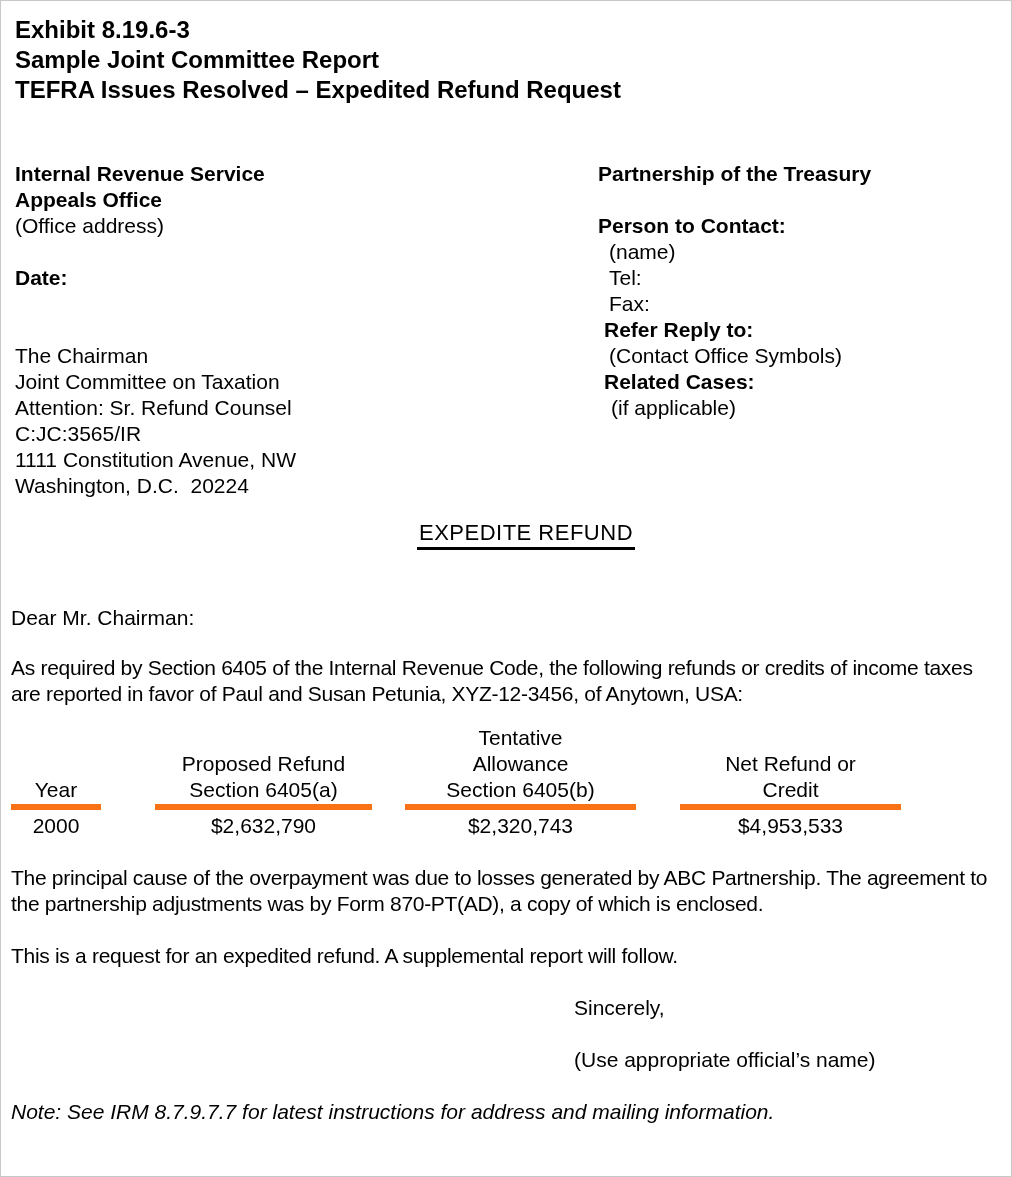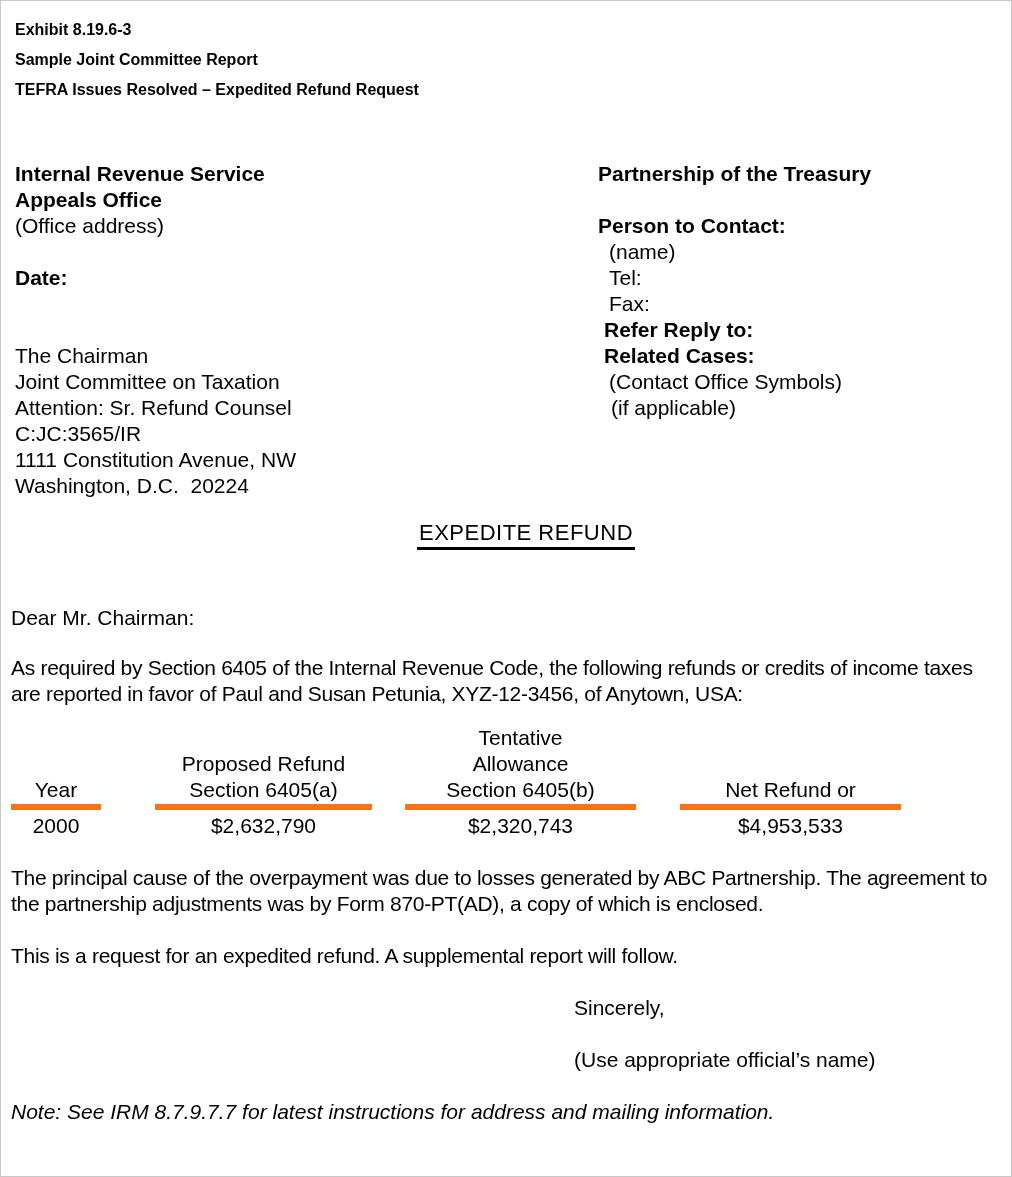--- a/index.html
+++ b/index.html
@@ -6,21 +6,21 @@
   .page{
     width:1012px;height:1177px;box-sizing:border-box;
     border:1px solid #c8c8c8;background:#ffffff;color:#000000;
     padding:14px 10px 0 10px;overflow:hidden;
     font-family:"Liberation Sans","DejaVu Sans",sans-serif;
     font-size:21px;line-height:26px;
   }
   p{margin:0;}
   .b{font-weight:700;}
   
-  .exhibit{font-size:16px;line-height:30px;font-weight:700;padding-left:4px;}
+  .exhibit{font-size:24px;line-height:30px;font-weight:700;padding-left:4px;}
   
   .letterhead{margin-top:56px;padding-left:4px;display:flex;}
   .lh-left{width:583px;flex:0 0 583px;}
   .lh-right{flex:1;}
   .line{min-height:26px;white-space:pre-wrap;}
   .ind1{padding-left:11px;}
   .indb{padding-left:6px;}
   .ind2{padding-left:13px;}
   
   .subject{margin-top:21px;text-align:center;}
@@ -79,22 +79,22 @@
       <div class="line">Washington, D.C.  20224</div>
     </div>
     <div class="lh-right">
       <div class="line b">Partnership of the Treasury</div>
       <div class="line"></div>
       <div class="line b">Person to Contact:</div>
       <div class="line ind1">(name)</div>
       <div class="line ind1">Tel:</div>
       <div class="line ind1">Fax:</div>
       <div class="line b indb">Refer Reply to:</div>
+      <div class="line ind1">(Contact Office Symbols)</div>
       <div class="line b indb">Related Cases:</div>
-      <div class="line ind1">(Contact Office Symbols)</div>
       <div class="line ind2">(if applicable)</div>
     </div>
   </section>
 
   <div class="subject">
     <span class="subject-text">EXPEDITE REFUND</span>
   </div>
 
   <p class="salutation">Dear Mr. Chairman:</p>
 
@@ -118,20 +118,21 @@
       <div class="rt-head">
         <div>Tentative</div>
         <div>Allowance</div>
         <div>Section 6405(b)</div>
       </div>
       <div class="rt-val">$2,320,743</div>
     </div>
     <div class="rt-col c4">
       <div class="rt-head">
         <div>Net Refund or</div>
+        <div>Credit</div>
       </div>
       <div class="rt-val">$4,953,533</div>
     </div>
   </div>
 
   <p class="para">The principal cause of the overpayment was due to losses generated by ABC Partnership. The agreement to the partnership adjustments was by Form 870-PT(AD), a copy of which is enclosed.</p>
 
   <p class="para p3">This is a request for an expedited refund. A supplemental report will follow.</p>
 
   <div class="closing">

